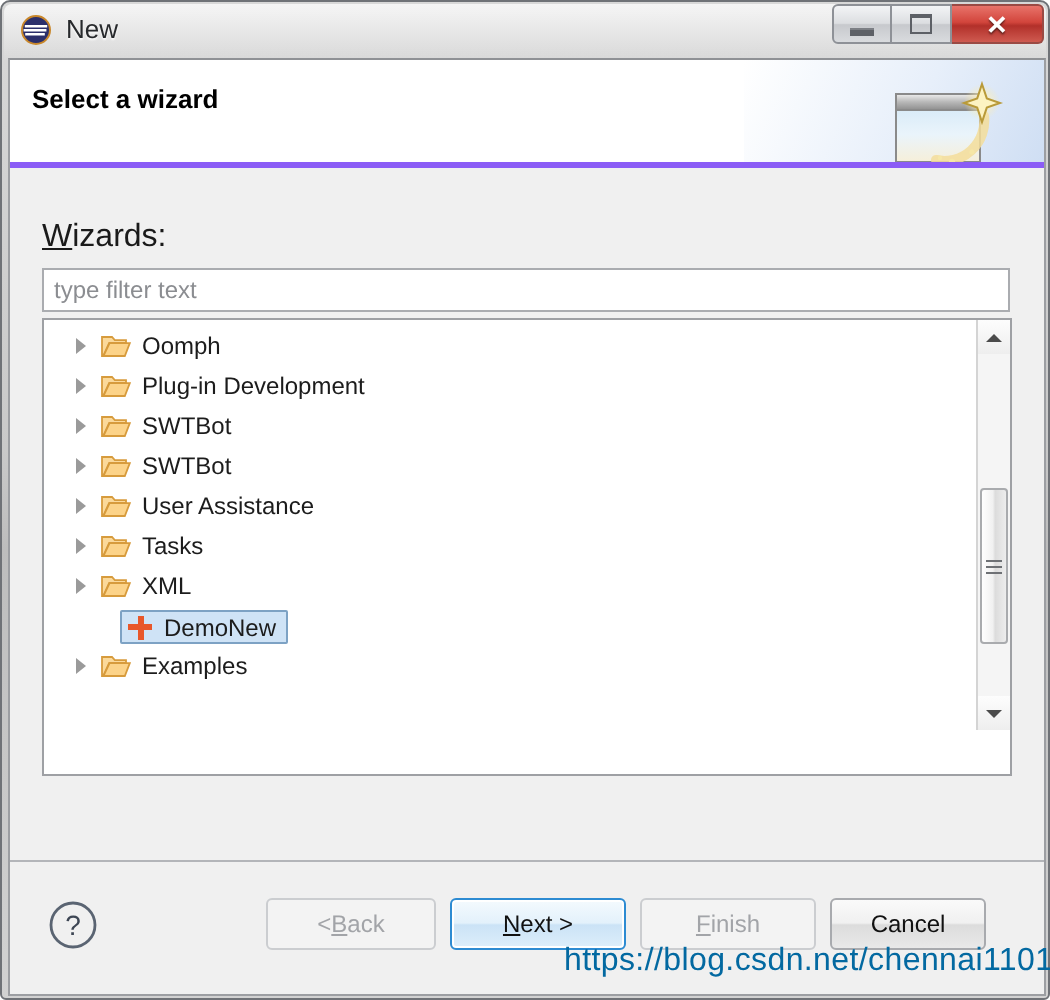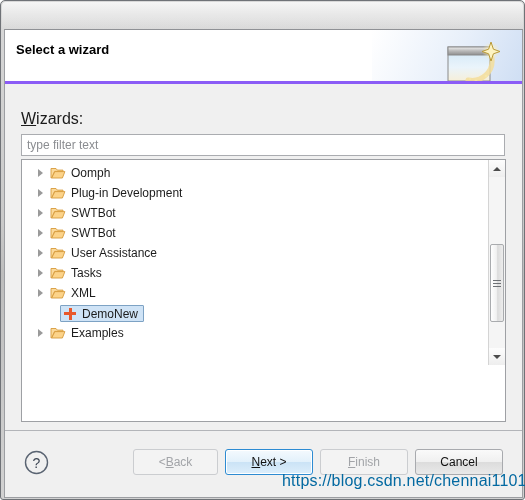--- a/index.html
+++ b/index.html
@@ -184,21 +184,21 @@
     font-family: "Liberation Sans", sans-serif;
     color: #222;
     background: transparent;
   }
   #filter-input::placeholder { color: #8b8d91; opacity: 1; }
 
   
   #tree-box {
     position: absolute;
     left: 16px; top: 62px;
-    width: 485px; height: 263px;
+    width: 485px; height: 229px;
     box-sizing: border-box;
     border: 1px solid #9ea0a4;
     background: #ffffff;
     overflow: hidden;
   }
   #tree-list {
     position: absolute;
     left: 0; top: 3px;
     width: 466px;
   }
@@ -357,40 +357,63 @@
     border: 1px solid #2d8bd2;
     background: linear-gradient(to bottom, #f4fafe 0%, #e3f1fb 48%, #cbe3f6 52%, #ddeefb 100%);
     color: #111111;
     box-shadow: inset 0 0 0 1px #ffffff;
   }
   .dlg-btn u { text-decoration: underline; }
 
   #btn-back   { left: 128px; width: 85px; }
   #btn-next   { left: 220px; width: 88px; }
   #btn-finish { left: 315px; width: 88px; }
-  #btn-cancel { left: 410px; width: 88px; }
+  #btn-cancel { left: 410px; width: 78px; }
 
   
   #watermark {
     position: absolute;
     left: 282px; top: 472px;
     font-size: 16px;
     color: #0369a1;
     letter-spacing: .2px;
     white-space: nowrap;
     font-family: "Liberation Sans", sans-serif;
     pointer-events: none;
     z-index: 40;
   }
 </style>
 </head>
 <body>
 
 <div id="window">
 
+  <div id="titlebar">
+    <div id="title-left">
+      <span class="eclipse-icon">
+        <svg viewBox="0 0 16 16" width="16" height="16">
+          <circle cx="8" cy="8" r="7" fill="#2b2f6b" stroke="#c9872a" stroke-width="1"></circle>
+          <path d="M2.4 6.1 H13.6 M1.8 8.1 H13.2 M2.6 10.1 H12.4" stroke="#ffffff" stroke-width="1.3" fill="none"></path>
+        </svg>
+      </span>
+      <span id="title-text">New</span>
+    </div>
+
+    <div id="win-buttons">
+      <div class="win-btn">
+        <span class="min-glyph"></span>
+      </div>
+      <div class="win-btn">
+        <span class="max-glyph"></span>
+      </div>
+      <div class="win-btn close">
+        <span class="close-glyph">✕</span>
+      </div>
+    </div>
+  </div>
 
   <div id="client">
 
     <div id="banner">
       <div id="banner-gradient"></div>
       <div id="banner-title">Select a wizard</div>
       <div id="banner-icon">
         <svg viewBox="0 0 58 48" width="58" height="48">
           <defs>
             <linearGradient id="winBody" x1="0" y1="0" x2="0" y2="1">

